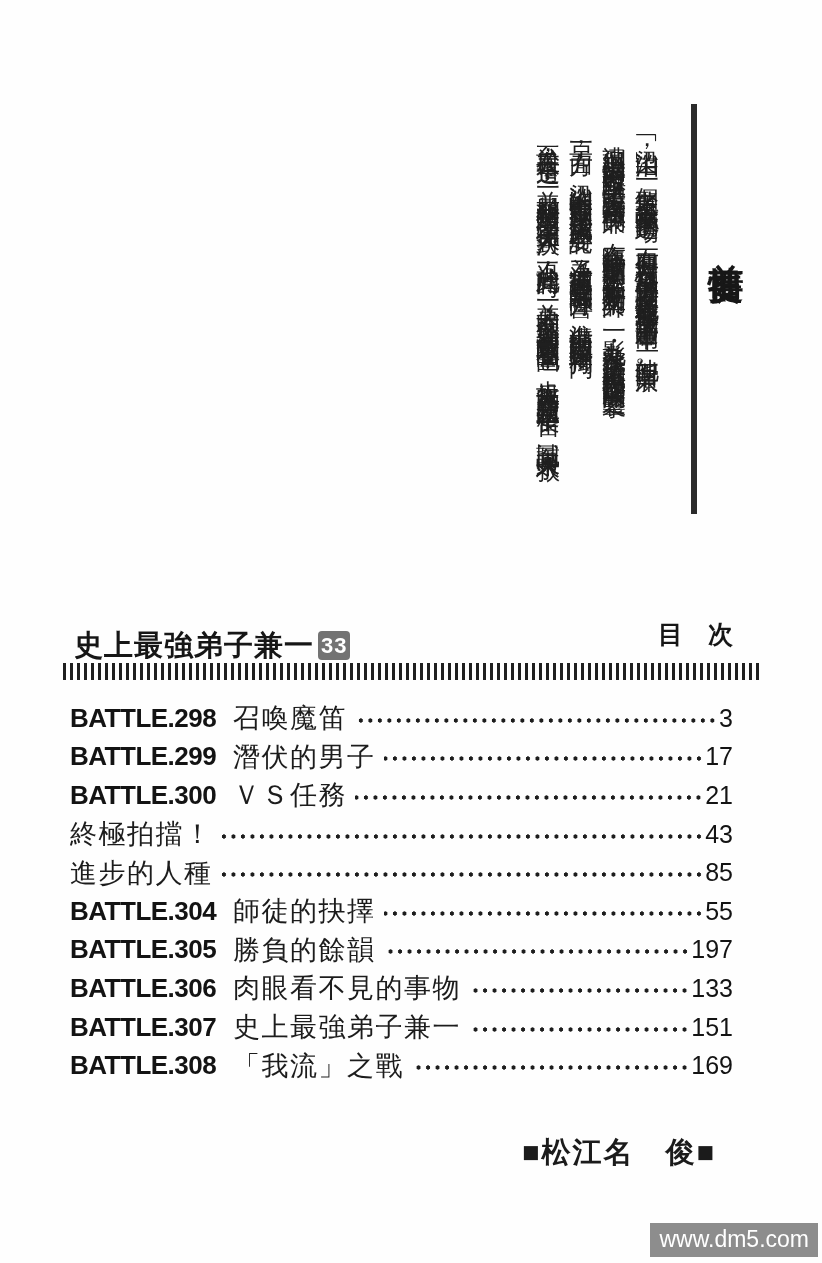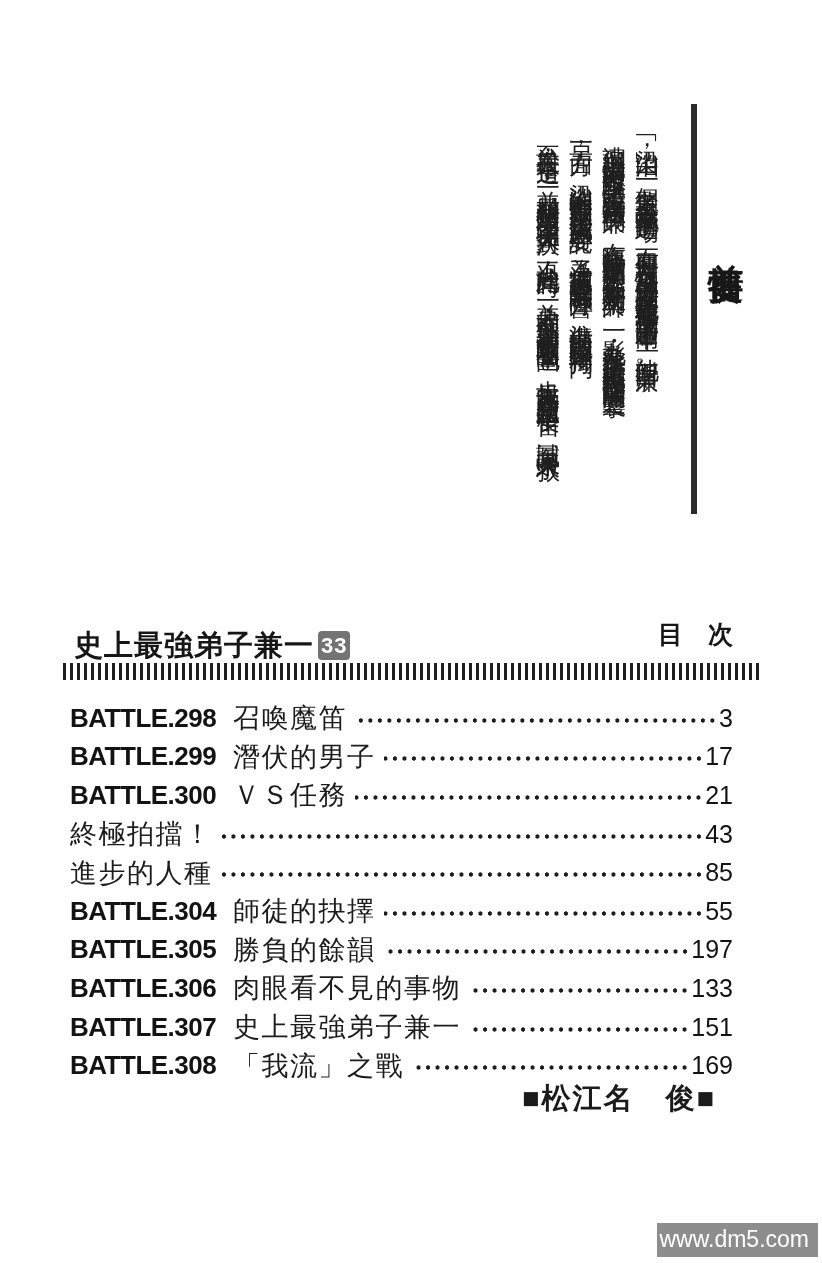--- a/index.html
+++ b/index.html
@@ -129,37 +129,37 @@
   .page-num {
     flex: 0 0 auto;
     font-size: 25px;
     color: #131313;
     font-family: "Liberation Sans", "DejaVu Sans", sans-serif;
   }
 
   
   .author-credit {
     position: absolute;
-    right: 106px; top: 1079px;
+    right: 106px; top: 1133px;
     font-size: 29px;
     font-weight: bold;
     letter-spacing: 2px;
     color: #1b1b1b;
     white-space: nowrap;
   }
 
   
   .watermark {
     position: absolute;
     right: 4px; bottom: 6px;
     background: #8d8d8d;
     color: #ffffff;
     font-size: 23px;
     line-height: 1.25;
-    padding: 2px 9px 3px 2px;
+    padding: 2px 9px 3px 9px;
     font-family: "Liberation Sans", "DejaVu Sans", sans-serif;
   }
 </style>
 </head>
 <body>
 
 <div class="page">
 
   <div class="synopsis-bar"></div>
   <div class="synopsis-heading">前情提要</div>

